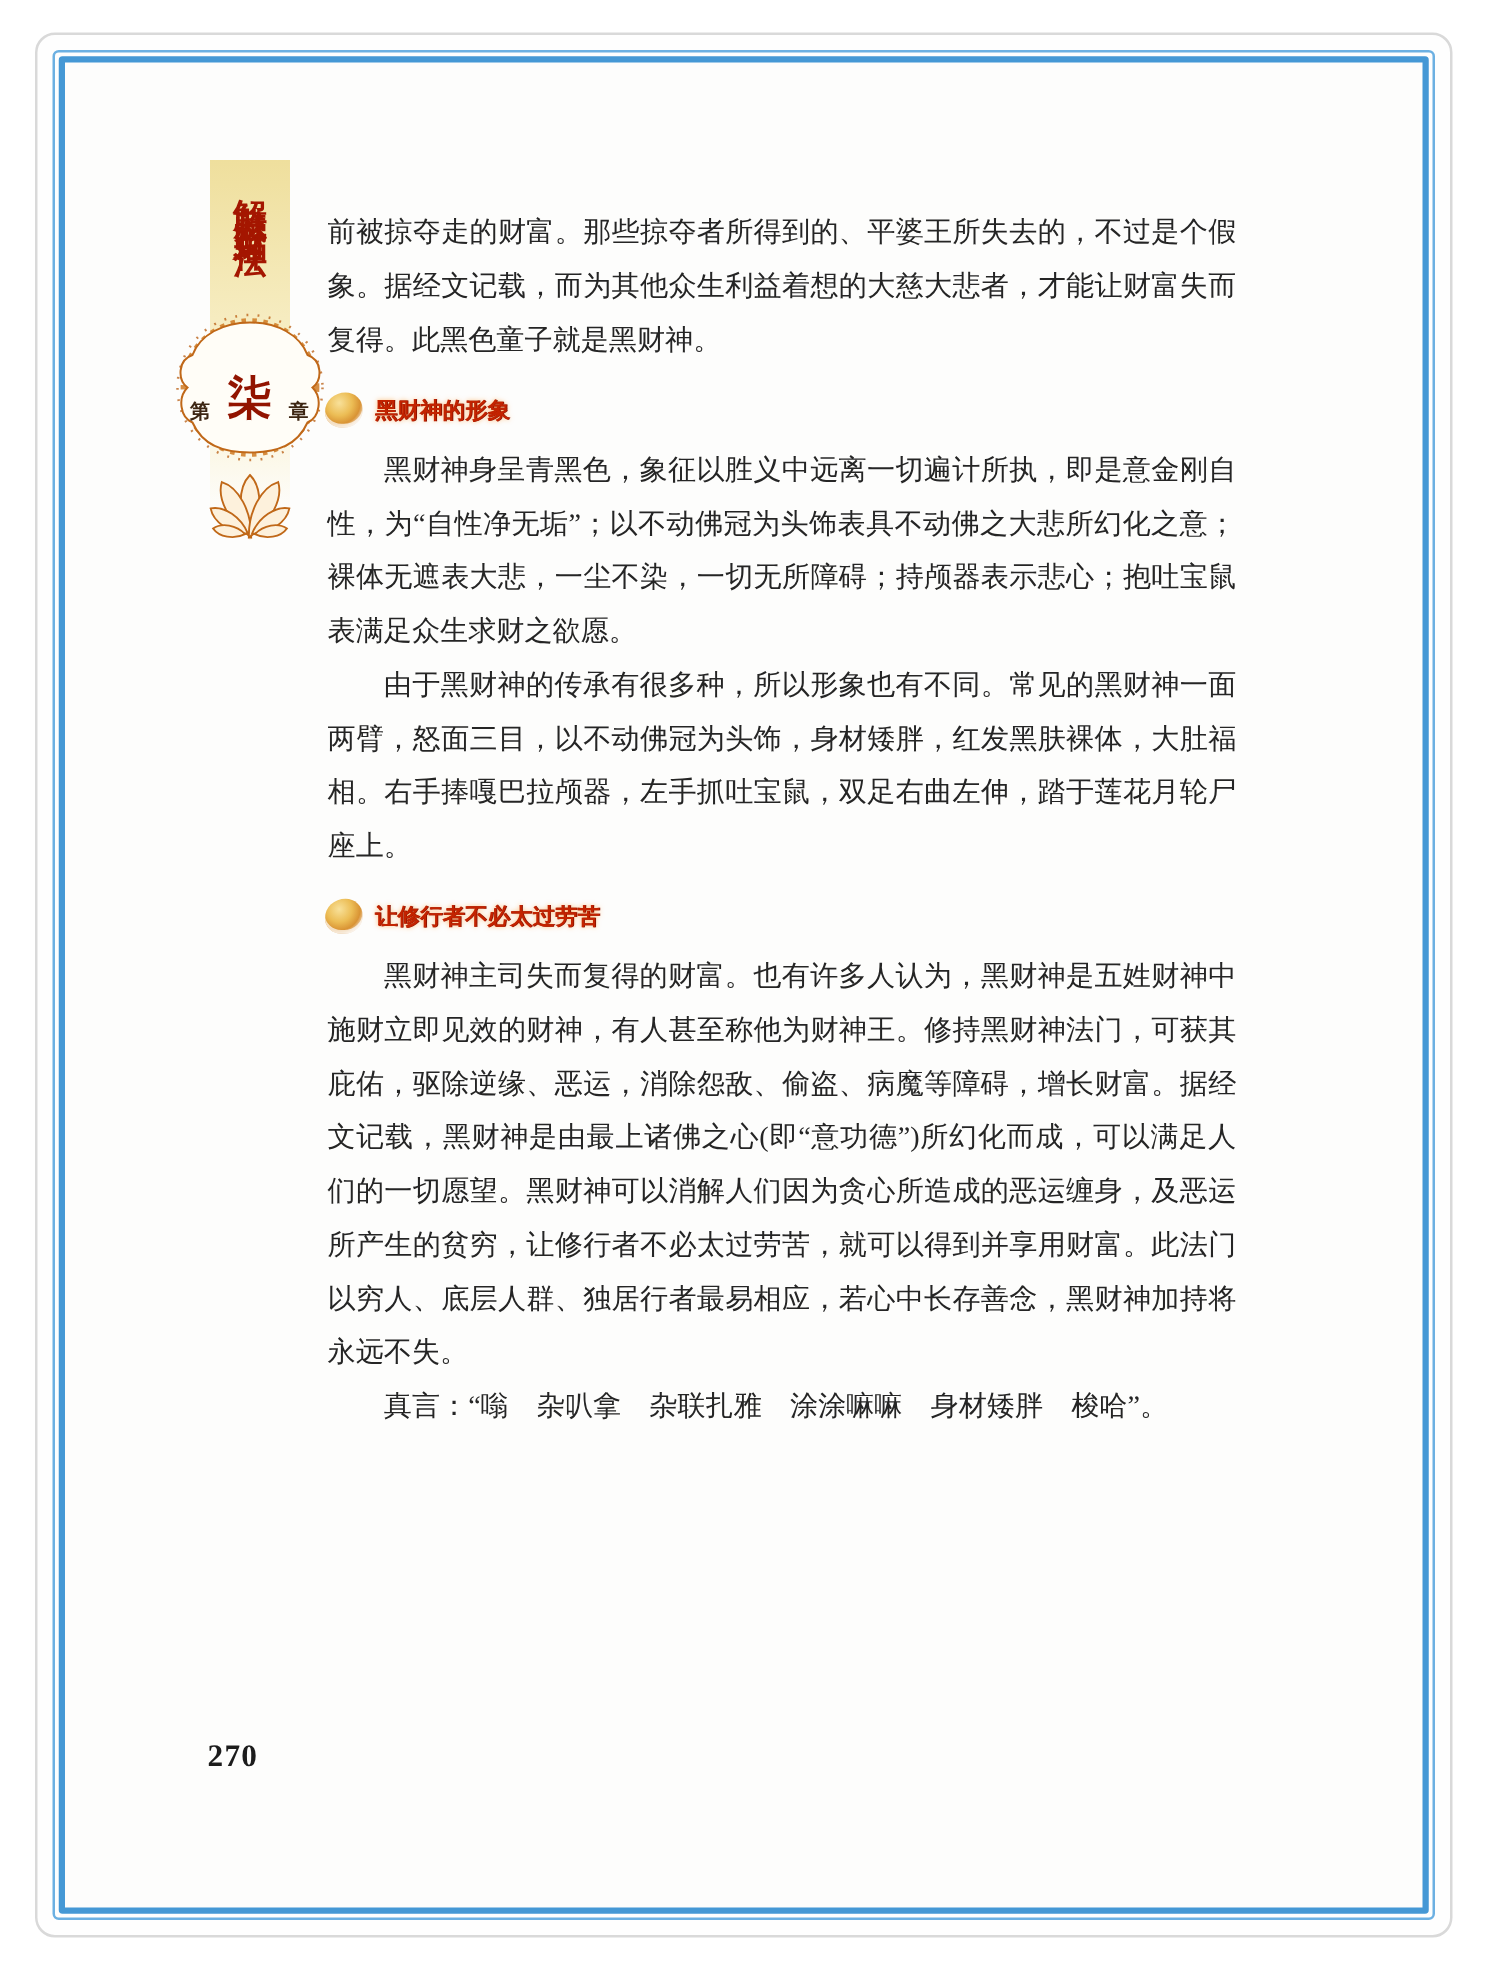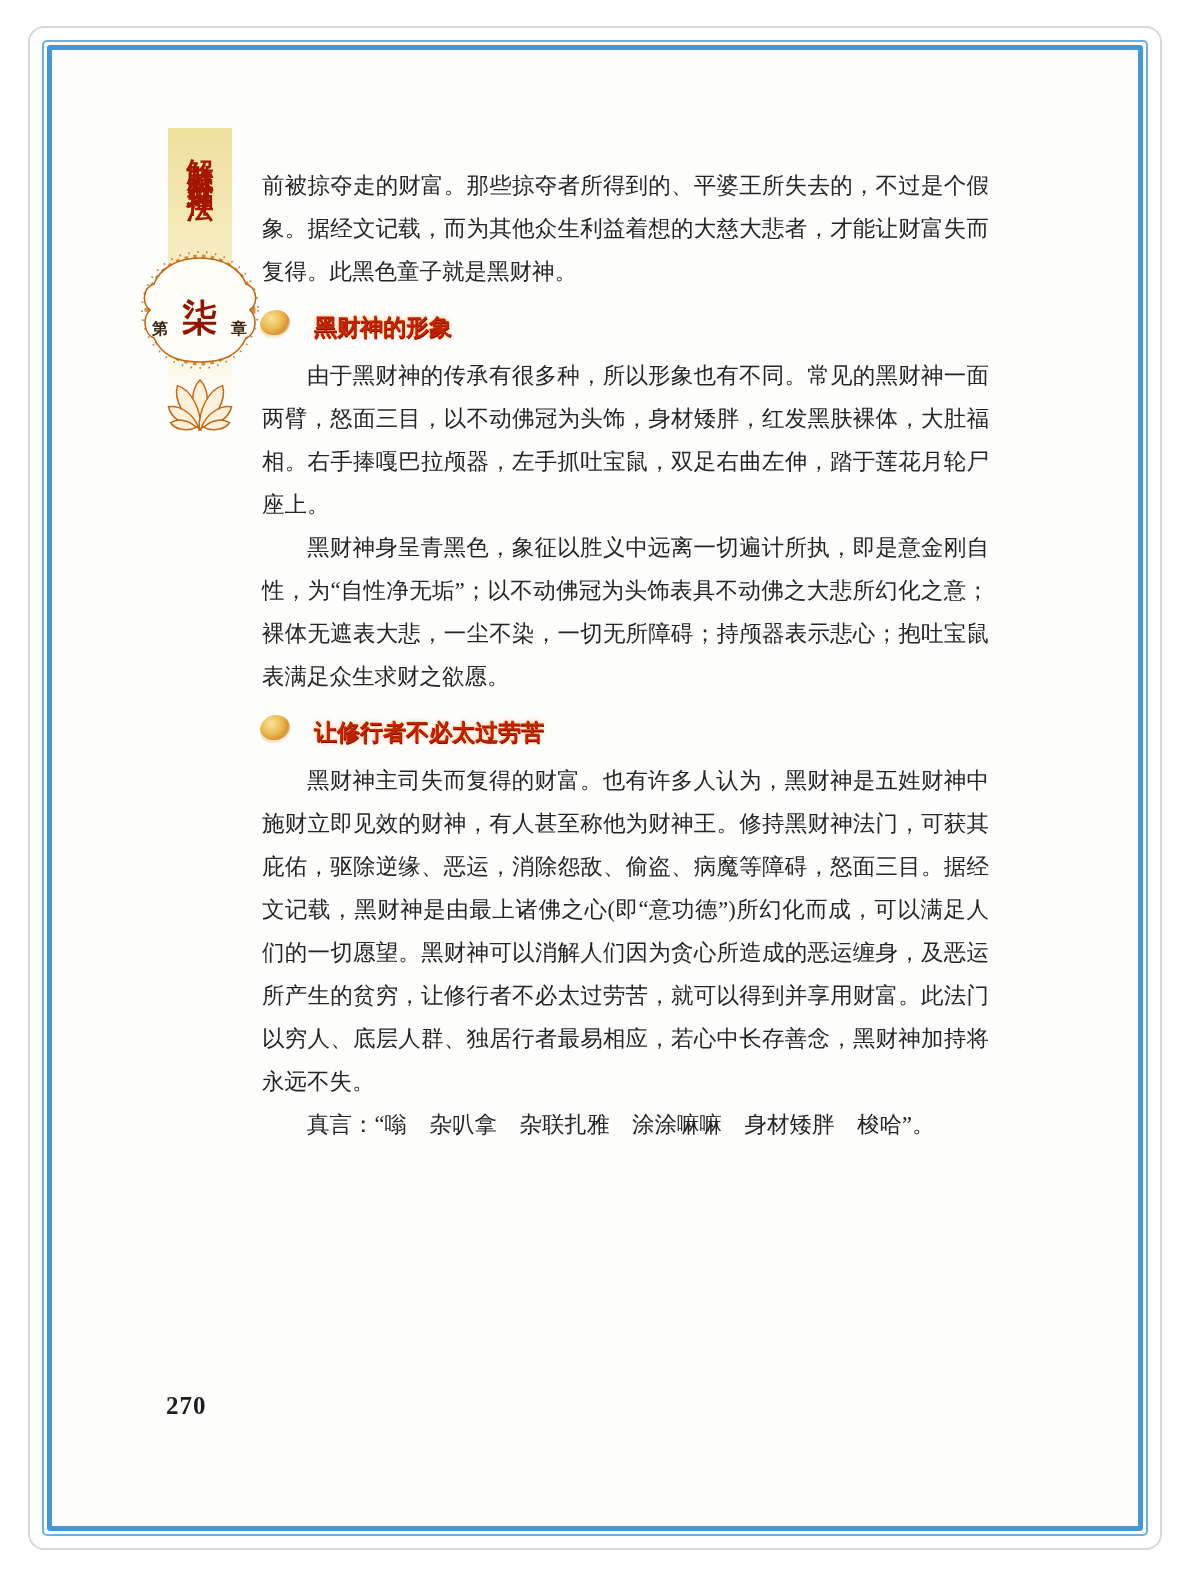--- a/index.html
+++ b/index.html
@@ -40,23 +40,23 @@
 
   
   .text-col {
     position: absolute; left: 262px; top: 164px; width: 727px;
     color: #252525; font-size: 22.5px; line-height: 43px;
     text-align: justify;
   }
   .para { text-indent: 2em; }
   .para.no-indent { text-indent: 0; }
   .section-heading {
-    display: flex; align-items: flex-start; gap: 24px;
+    display: flex; align-items: center; gap: 10px;
     margin: 17px 0 8px -2px;
-    font-size: 23px; font-weight: bold; line-height: 36px;
+    font-size: 18px; font-weight: bold; line-height: 36px;
     color: #c32300;
     text-shadow: 0.5px 0.5px 0 #7d0c00, 0 0 4px rgba(255,132,0,0.55);
     text-align: left;
   }
   .lotus-bud-icon {
     width: 30px; height: 28px; flex: 0 0 auto;
     border-radius: 58% 48% 52% 46%;
     background:
       radial-gradient(circle at 38% 30%, #f8e19a 0%, #ecbd55 38%, #d99334 62%, rgba(200,120,40,0.25) 78%, rgba(255,255,255,0) 85%);
     box-shadow: inset 0 -3px 0 rgba(255,255,255,0.7);
@@ -104,24 +104,24 @@
   </g>
 </svg>
 
 <div class="text-col">
   <p class="para no-indent">前被掠夺走的财富。那些掠夺者所得到的、平婆王所失去的，不过是个假象。据经文记载，而为其他众生利益着想的大慈大悲者，才能让财富失而复得。此黑色童子就是黑财神。</p>
 
   <div class="section-heading">
     <span class="lotus-bud-icon"></span>
     <span>黑财神的形象</span>
   </div>
+  <p class="para">黑财神身呈青黑色，象征以胜义中远离一切遍计所执，即是意金刚自性，为“自性净无垢”；以不动佛冠为头饰表具不动佛之大悲所幻化之意；裸体无遮表大悲，一尘不染，一切无所障碍；持颅器表示悲心；抱吐宝鼠表满足众生求财之欲愿。</p>
   <p class="para">由于黑财神的传承有很多种，所以形象也有不同。常见的黑财神一面两臂，怒面三目，以不动佛冠为头饰，身材矮胖，红发黑肤裸体，大肚福相。右手捧嘎巴拉颅器，左手抓吐宝鼠，双足右曲左伸，踏于莲花月轮尸座上。</p>
-  <p class="para">黑财神身呈青黑色，象征以胜义中远离一切遍计所执，即是意金刚自性，为“自性净无垢”；以不动佛冠为头饰表具不动佛之大悲所幻化之意；裸体无遮表大悲，一尘不染，一切无所障碍；持颅器表示悲心；抱吐宝鼠表满足众生求财之欲愿。</p>
 
   <div class="section-heading">
     <span class="lotus-bud-icon"></span>
     <span>让修行者不必太过劳苦</span>
   </div>
-  <p class="para">黑财神主司失而复得的财富。也有许多人认为，黑财神是五姓财神中施财立即见效的财神，有人甚至称他为财神王。修持黑财神法门，可获其庇佑，驱除逆缘、恶运，消除怨敌、偷盗、病魔等障碍，怒面三目。据经文记载，黑财神是由最上诸佛之心(即“意功德”)所幻化而成，可以满足人们的一切愿望。黑财神可以消解人们因为贪心所造成的恶运缠身，及恶运所产生的贫穷，让修行者不必太过劳苦，就可以得到并享用财富。此法门以穷人、底层人群、独居行者最易相应，若心中长存善念，黑财神加持将永远不失。</p>
+  <p class="para">黑财神主司失而复得的财富。也有许多人认为，黑财神是五姓财神中施财立即见效的财神，有人甚至称他为财神王。修持黑财神法门，可获其庇佑，驱除逆缘、恶运，消除怨敌、偷盗、病魔等障碍，增长财富。据经文记载，黑财神是由最上诸佛之心(即“意功德”)所幻化而成，可以满足人们的一切愿望。黑财神可以消解人们因为贪心所造成的恶运缠身，及恶运所产生的贫穷，让修行者不必太过劳苦，就可以得到并享用财富。此法门以穷人、底层人群、独居行者最易相应，若心中长存善念，黑财神加持将永远不失。</p>
   <p class="mantra">真言：“嗡　杂叭拿　杂联扎雅　涂涂嘛嘛　身材矮胖　梭哈”。</p>
 </div>
 
 <div class="page-number">270</div>
 
 </body></html>

